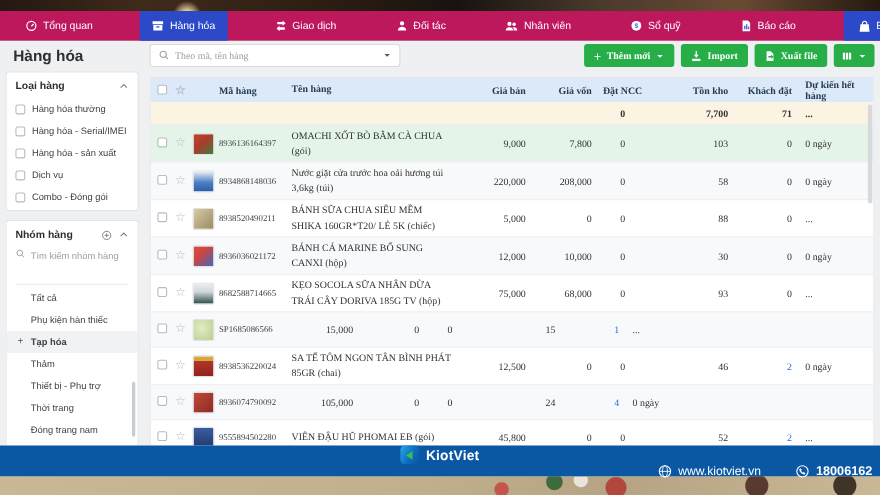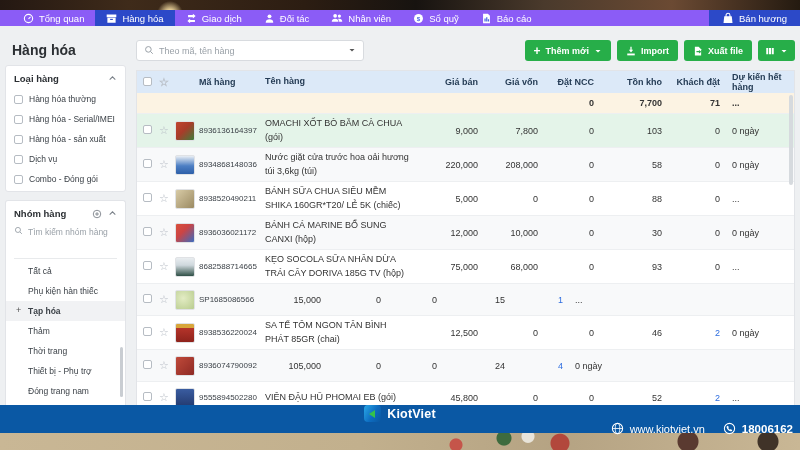--- a/index.html
+++ b/index.html
@@ -18,22 +18,22 @@
       radial-gradient(circle at 63% 30%, #3e6b3e 0 7px, rgba(0,0,0,0) 8px),
       radial-gradient(circle at 70% 60%, #b2483c 0 9px, rgba(0,0,0,0) 10px),
       radial-gradient(circle at 57% 70%, #c5554a 0 6px, rgba(0,0,0,0) 7px),
       radial-gradient(circle at 66% 20%, #e8e4da 0 6px, rgba(0,0,0,0) 7px),
       radial-gradient(circle at 86% 50%, #5a3a30 0 10px, rgba(0,0,0,0) 11px),
       radial-gradient(circle at 96% 50%, #403328 0 10px, rgba(0,0,0,0) 11px),
       linear-gradient(90deg,#c9b795,#c2b08d 45%,#b5a383 70%,#c9b795);
   }
 
   
-  .topnav { position:absolute; top:10px; left:0; right:0; height:16px; background:#8b5cf6;
-            display:flex; align-items:stretch; color:#fff; font-size:9.5px; padding-left:12px; }
+  .topnav { position:absolute; top:10px; left:0; right:0; height:27px; background:#be185d;
+            display:flex; align-items:stretch; color:#fff; font-size:9.5px; padding-left:12px;gap:32px; }
   .tab { display:flex; align-items:center; gap:5px; padding:0 11px; cursor:pointer; white-space:nowrap; }
   .tab.active { background:#2c49c8; }
   .tab svg, .sell-btn svg { display:block; }
   .sell-btn { margin-left:auto; display:flex; align-items:center; gap:5px; padding:0 13px;
               background:#2c49c8; cursor:pointer; white-space:nowrap; }
 
   
   .app { position:absolute; top:33px; left:0; right:0; height:372px; }
 
   
@@ -49,21 +49,21 @@
   .gsearch { display:flex; align-items:center; gap:5px; margin:7px 0 2px; border-bottom:1px solid #e8eaec;
              padding-bottom:21px; font-size:8.5px; color:#9aa1a8; }
   .gitem { position:relative; font-size:8.5px; color:#3c4248; padding:5px 2px 5px 14px; cursor:pointer; white-space:nowrap;
            overflow:hidden; text-overflow:ellipsis; }
   .gitem.sel { font-weight:bold; background:#f1f2f4; margin:0 -8px; padding-left:22px; }
   .gplus { display:none; }
   .gplus.on { display:block; position:absolute; left:10px; top:4px; font-size:9px; color:#555; font-weight:normal; }
   .side-scroll { position:absolute; right:2px; bottom:8px; width:3px; height:50px; background:#c9cdd2; border-radius:2px; }
 
   
-  .main { position:absolute; left:136px; right:5px; top:0; height:100%; }
+  .main { position:absolute; left:136px; right:5px; top:0; height:100%;font-family:Liberation Serif, serif; }
   .toolbar { position:absolute; top:7px; left:0; right:0; height:21px; display:flex; align-items:center; }
   .searchbox { width:228px; height:21px; background:#fff; border:1px solid #d8dbdf; border-radius:3px;
                display:flex; align-items:center; padding:0 7px; gap:5px; font-size:9px; color:#9aa1a8; }
   .searchbox .caret { margin-left:auto; color:#666; }
   .btns { margin-left:auto; display:flex; gap:6px; }
   .btn { height:21px; background:#27ae49; color:#fff; border:none; border-radius:3px; display:flex; align-items:center;
          gap:5px; padding:0 9px; font-size:9px; font-weight:bold; cursor:pointer; font-family:inherit; }
   .btn .plus { font-size:12px; font-weight:bold; line-height:1; }
   .btn.iconbtn { padding:0 7px; }
 
@@ -76,39 +76,39 @@
           cursor:pointer; padding:3px 0; }
   .trow:nth-child(even) { background:#f8f9fa; }
   .trow.hl { background:#e4f4e9; }
   .c1 { width:18px; padding-left:6px; flex:none; }
   .c2 { width:18px; flex:none; text-align:center; color:#b9bfc7; font-size:11px; line-height:1; }
   .c3 { width:24px; flex:none; display:flex; justify-content:center; }
   .c4 { width:68px; flex:none; font-size:8px; color:#3c4248; padding-left:2px; }
   .c5 { flex:1; padding-right:10px; line-height:1.5; }
   .c6 { width:56px; flex:none; text-align:right; }
   .c7 { width:60px; flex:none; text-align:right; }
-  .c8 { width:56px; flex:none; text-align:right; }
+  .c8 { width:56px; flex:none; text-align:center; }
   .c9 { width:68px; flex:none; text-align:right; }
   .c10 { width:58px; flex:none; text-align:right; }
   .c11 { width:74px; flex:none; padding-left:12px; }
   .thead .c4 { font-size:9px; color:#253c55; }
   .thumb { width:20px; height:20px; border-radius:2px; border:1px solid #e0e2e5; display:inline-block; }
   .link { color:#2d6cdf; }
   .table-scroll { position:absolute; right:1px; top:24px; width:4px; height:90px; background:#d6dade; border-radius:2px; }
 
   
   .footer { position:absolute; top:405px; left:0; right:0; height:28px; background:#0a58a4; color:#fff;
             display:flex; align-items:center; padding:0 7px;flex-direction:column; }
   .logo { display:flex; align-items:center; gap:6px; }
   .logomark { width:17px; height:17px; border-radius:4px; background:linear-gradient(120deg,#2aa9e8 0%,#0d6cc0 55%,#0a57a0 100%);
               display:flex; align-items:center; justify-content:center; }
   .logomark .tri { width:0; height:0; border-top:4px solid transparent; border-bottom:4px solid transparent;
                    border-right:6px solid #35c24a; margin-right:2px; }
   .brand { font-size:12.5px; font-weight:bold; letter-spacing:.2px; }
-  .finfo { margin-left:auto; display:flex; align-items:flex-end; gap:18px; font-size:11px; }
+  .finfo { margin-left:auto; display:flex; align-items:flex-end; gap:31px; font-size:11px; }
   .finfo .grp { display:flex; align-items:center; gap:6px; }
   .finfo .phone { font-weight:bold; font-size:11.5px; }
 </style>
 </head>
 <body>
 
 <div class="screen">
   <div class="bg-top"></div>
   <div class="bg-bottom"></div>
 
@@ -280,26 +280,26 @@
             <span>Tạp hóa</span>
           </div>
 
           <div class="gitem">
             
             <span>Thảm</span>
           </div>
 
           <div class="gitem">
             
+            <span>Thiết bị - Phụ trợ</span>
+          </div>
+
+          <div class="gitem">
+            
             <span>Thời trang</span>
-          </div>
-
-          <div class="gitem">
-            
-            <span>Thiết bị - Phụ trợ</span>
           </div>
 
           <div class="gitem">
             
             <span>Đóng trang nam</span>
           </div>
 
           <div class="gitem">
             
             <span>Thuốc</span>

